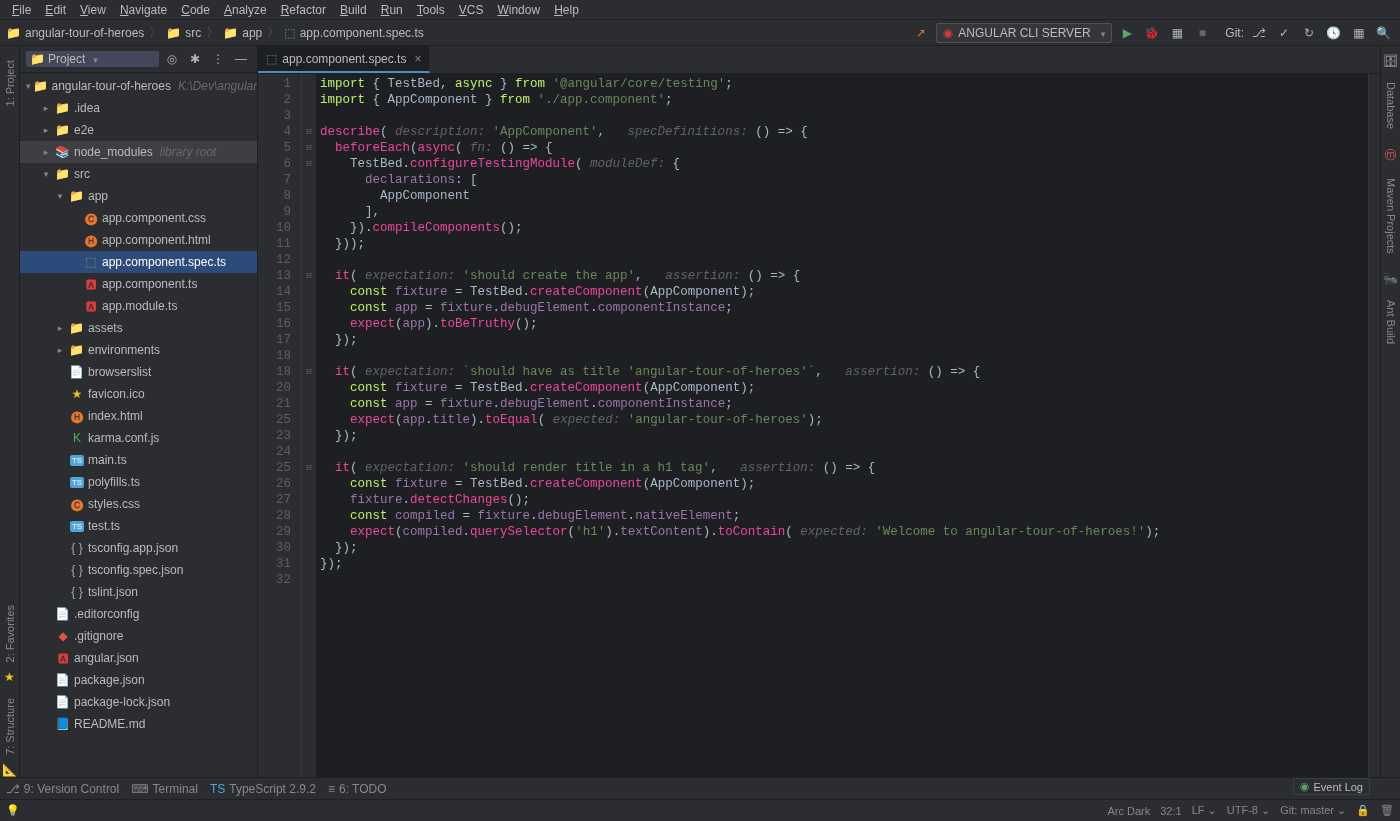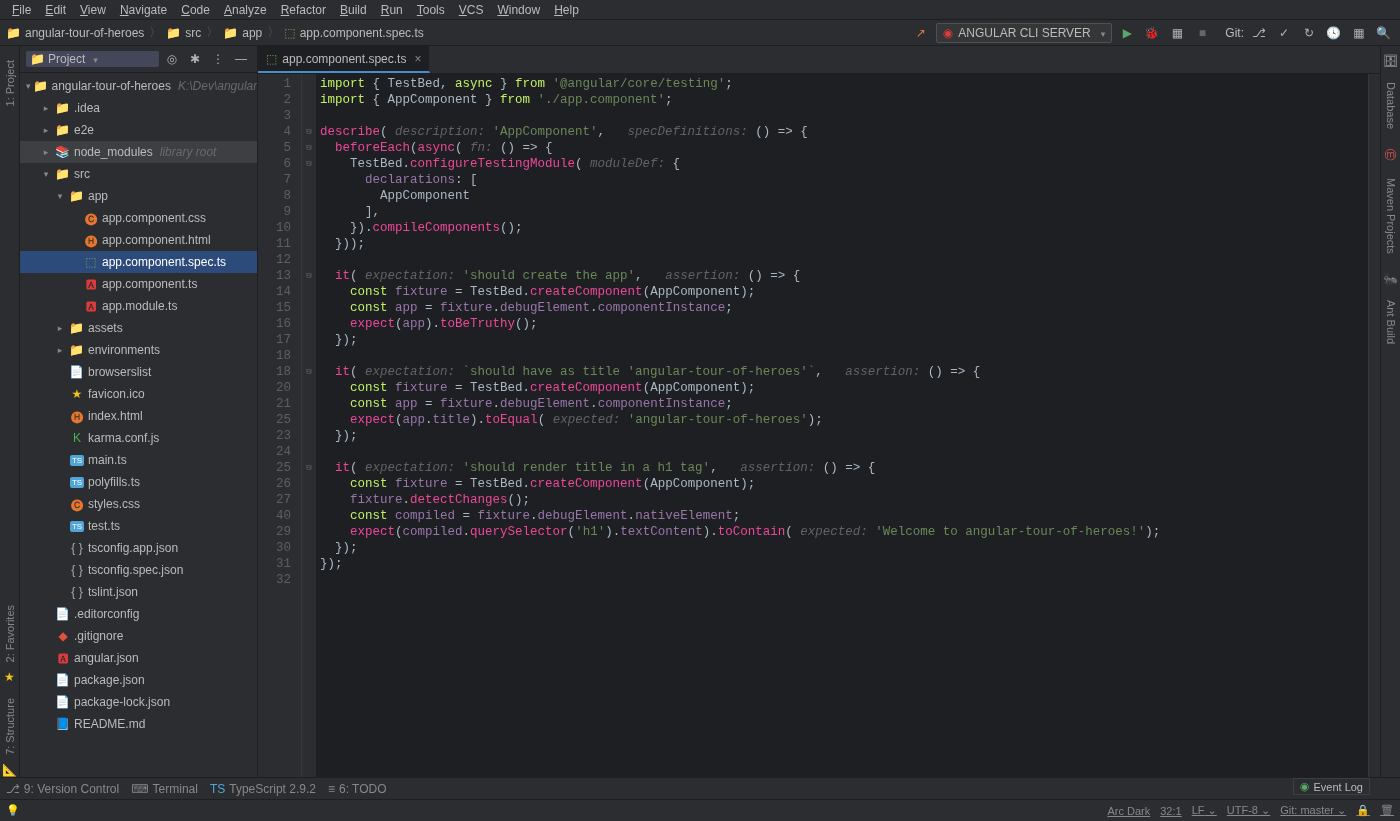--- a/index.html
+++ b/index.html
@@ -215,21 +215,21 @@
   height: 22px;
   background: #2b2d30;
   border-top: 1px solid #1e1f22;
   display: flex;
   align-items: center;
   padding: 0 6px;
   font-size: 11px;
   color: #888;
 }
 .statusbar .msg { flex:1; display:flex; align-items:center; gap:6px;}
-.statusbar .sright { display:flex; align-items:center; gap: 10px; text-decoration: underline;}
+.statusbar .sright { display:flex; align-items:center; gap: 10px;}
 .event-log {
   position: absolute;
   right: 30px;
   bottom: 26px;
   background: #2b2d30;
   border: 1px solid #3c3f41;
   padding: 1px 6px;
   display:flex;
   align-items:center;
   gap:4px;
@@ -574,21 +574,21 @@
           <div>18</div>
           <div>18</div>
           <div>20</div>
           <div>21</div>
           <div>25</div>
           <div>23</div>
           <div>24</div>
           <div>25</div>
           <div>26</div>
           <div>27</div>
-          <div>40</div>
+          <div>28</div>
           <div>29</div>
           <div>30</div>
           <div>31</div>
           <div>32</div>
         </div>
       <div class="fold-gutter" id="fold">
           <div></div>
           <div></div>
           <div></div>
           <div>⊟</div>

